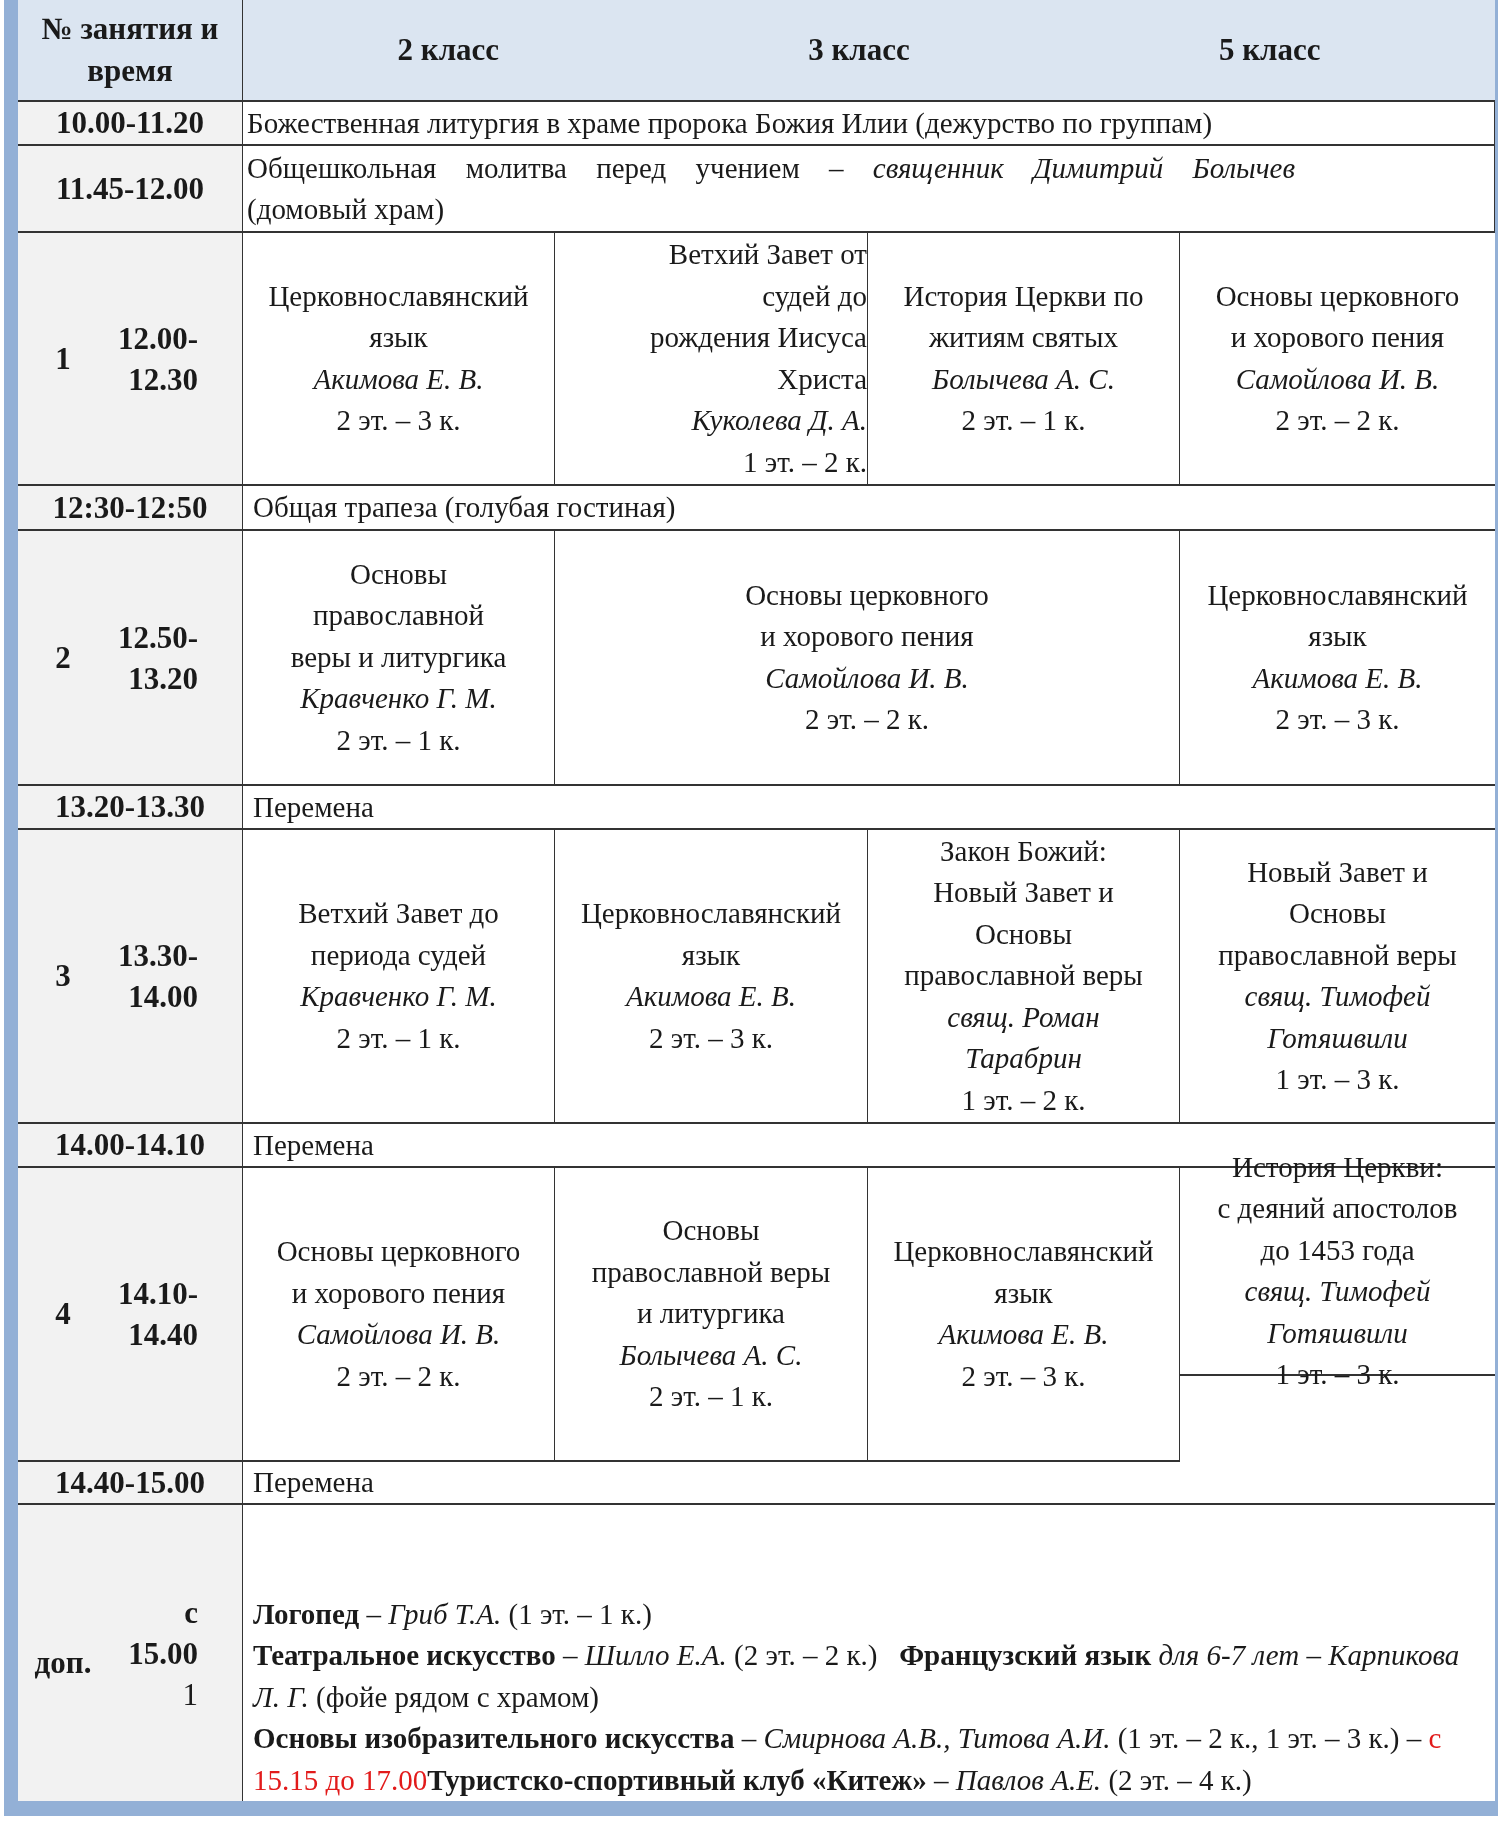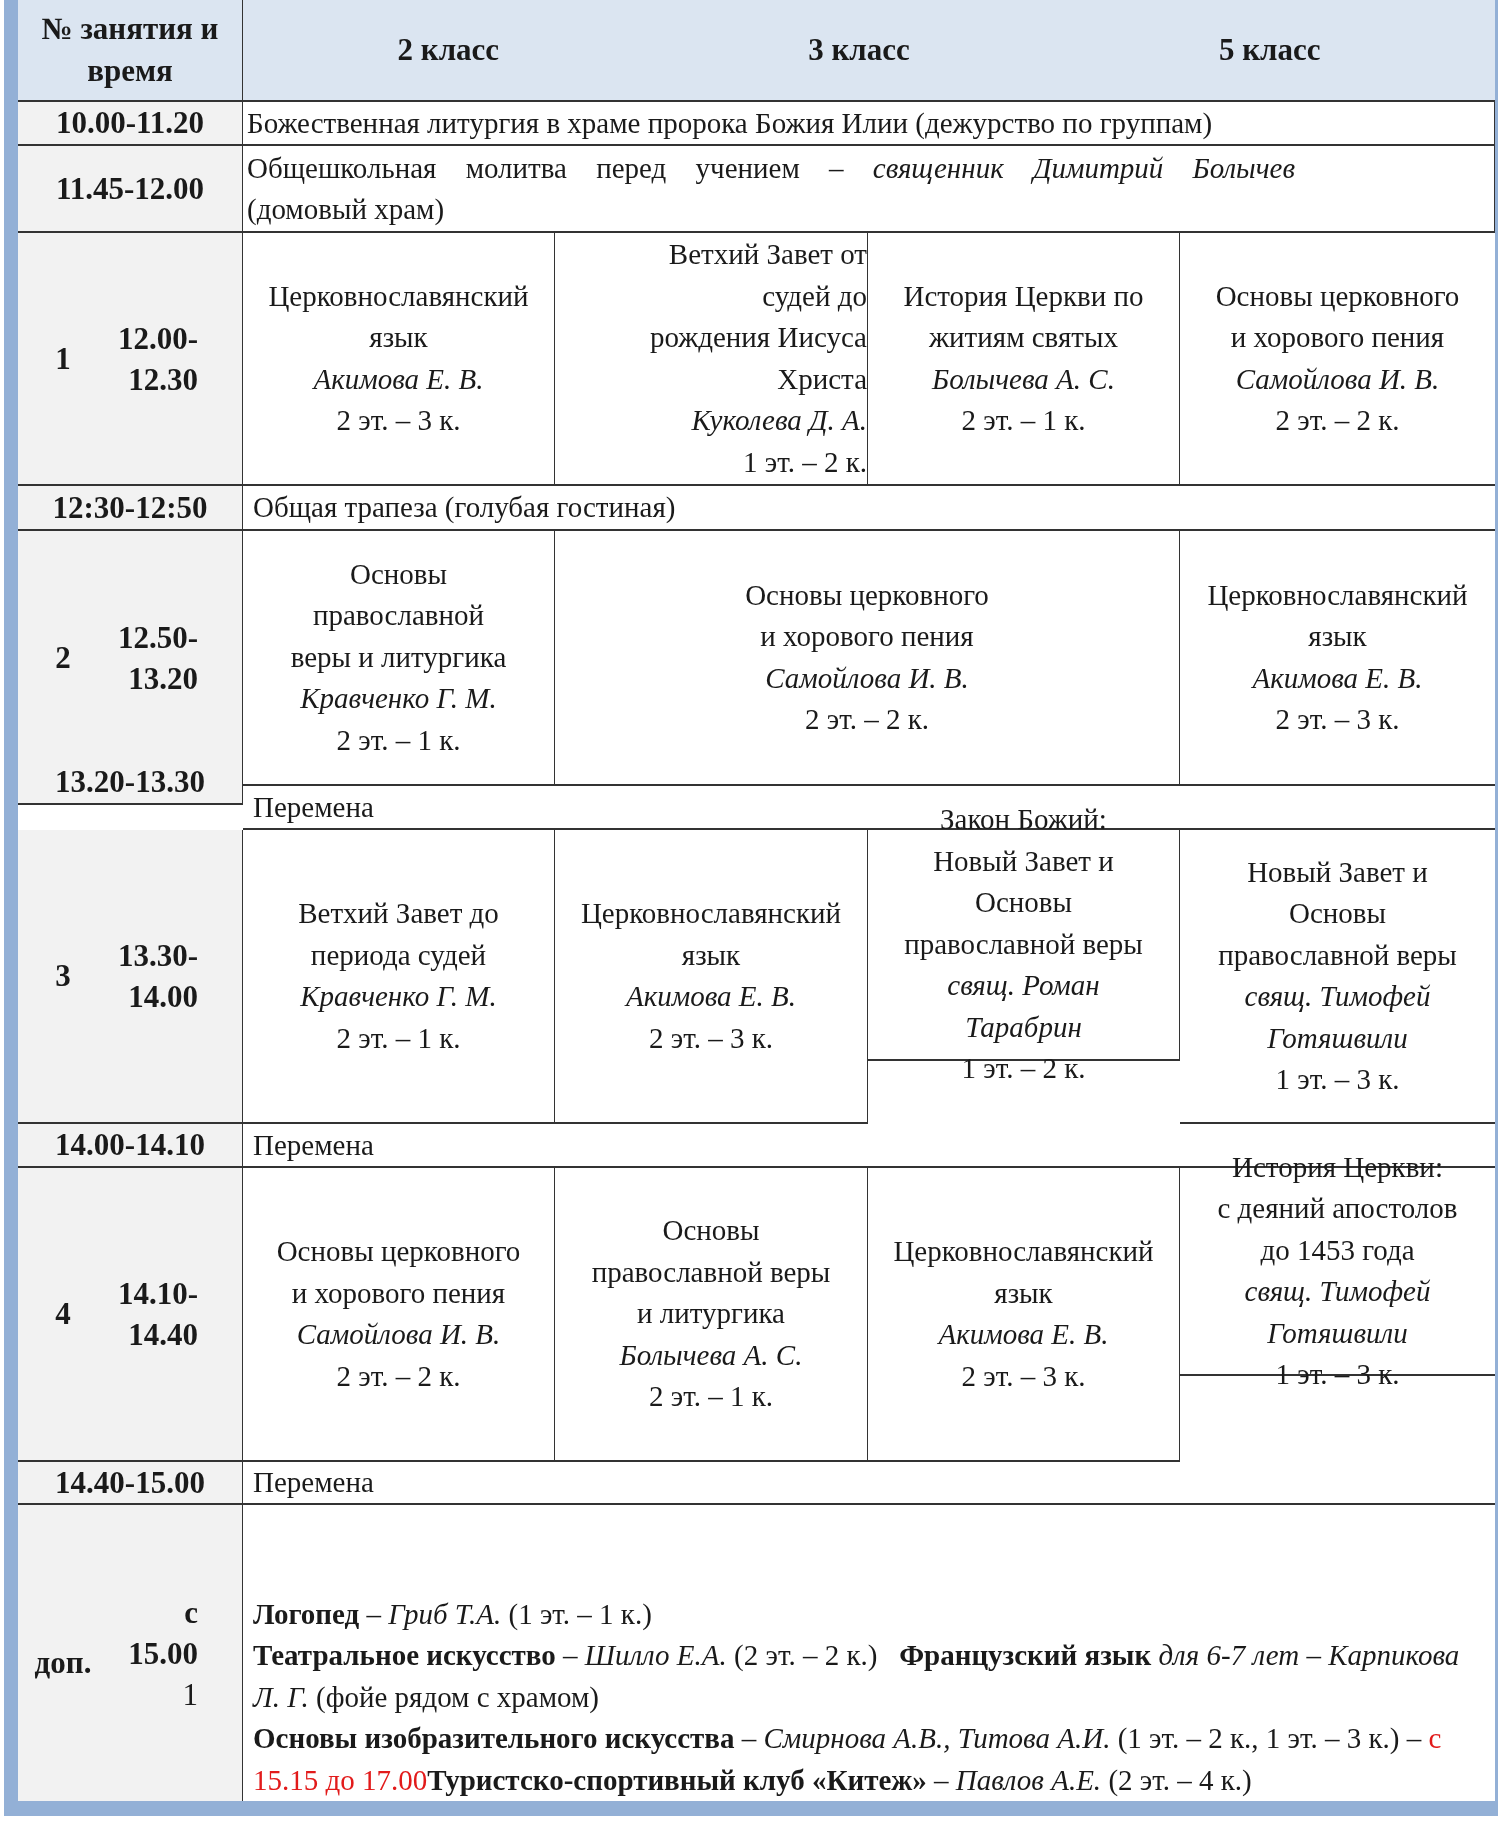--- a/index.html
+++ b/index.html
@@ -125,21 +125,21 @@
     <div class="it">Самойлова И. В.</div>
     <div>2 эт. – 2 к.</div>
   </div>
   <div class="cell body" style="left:1162px;top:531px;width:315px;height:255px;border-right:none;">
     <div>Церковнославянский</div>
     <div>язык</div>
     <div class="it">Акимова Е. В.</div>
     <div>2 эт. – 3 к.</div>
   </div>
 
-  <div class="cell tcol" style="left:0;top:761px;width:225px;height:44px;">
+  <div class="cell tcol" style="left:0;top:786px;width:225px;height:44px;">
     <span>13.20-13.30</span>
   </div>
   <div class="cell span" style="left:225px;top:786px;width:1252px;height:44px;border-right:none;">
     <span>Перемена</span>
   </div>
 
   <div class="cell tcol" style="left:0;top:830px;width:225px;height:294px;">
     <div class="lesson-time">
       <div class="lesson-num">3</div>
       <div class="lesson-range">
@@ -153,21 +153,21 @@
     <div>периода судей</div>
     <div class="it">Кравченко Г. М.</div>
     <div>2 эт. – 1 к.</div>
   </div>
   <div class="cell body" style="left:537px;top:830px;width:313px;height:294px;">
     <div>Церковнославянский</div>
     <div>язык</div>
     <div class="it">Акимова Е. В.</div>
     <div>2 эт. – 3 к.</div>
   </div>
-  <div class="cell body" style="left:850px;top:830px;width:312px;height:231px;">
+  <div class="cell body" style="left:850px;top:830px;width:312px;height:294px;">
     <div>Закон Божий:</div>
     <div>Новый Завет и</div>
     <div>Основы</div>
     <div>православной веры</div>
     <div class="it">свящ. Роман</div>
     <div class="it">Тарабрин</div>
     <div>1 эт. – 2 к.</div>
   </div>
   <div class="cell body" style="left:1162px;top:830px;width:315px;height:294px;border-right:none;">
     <div>Новый Завет и</div>

